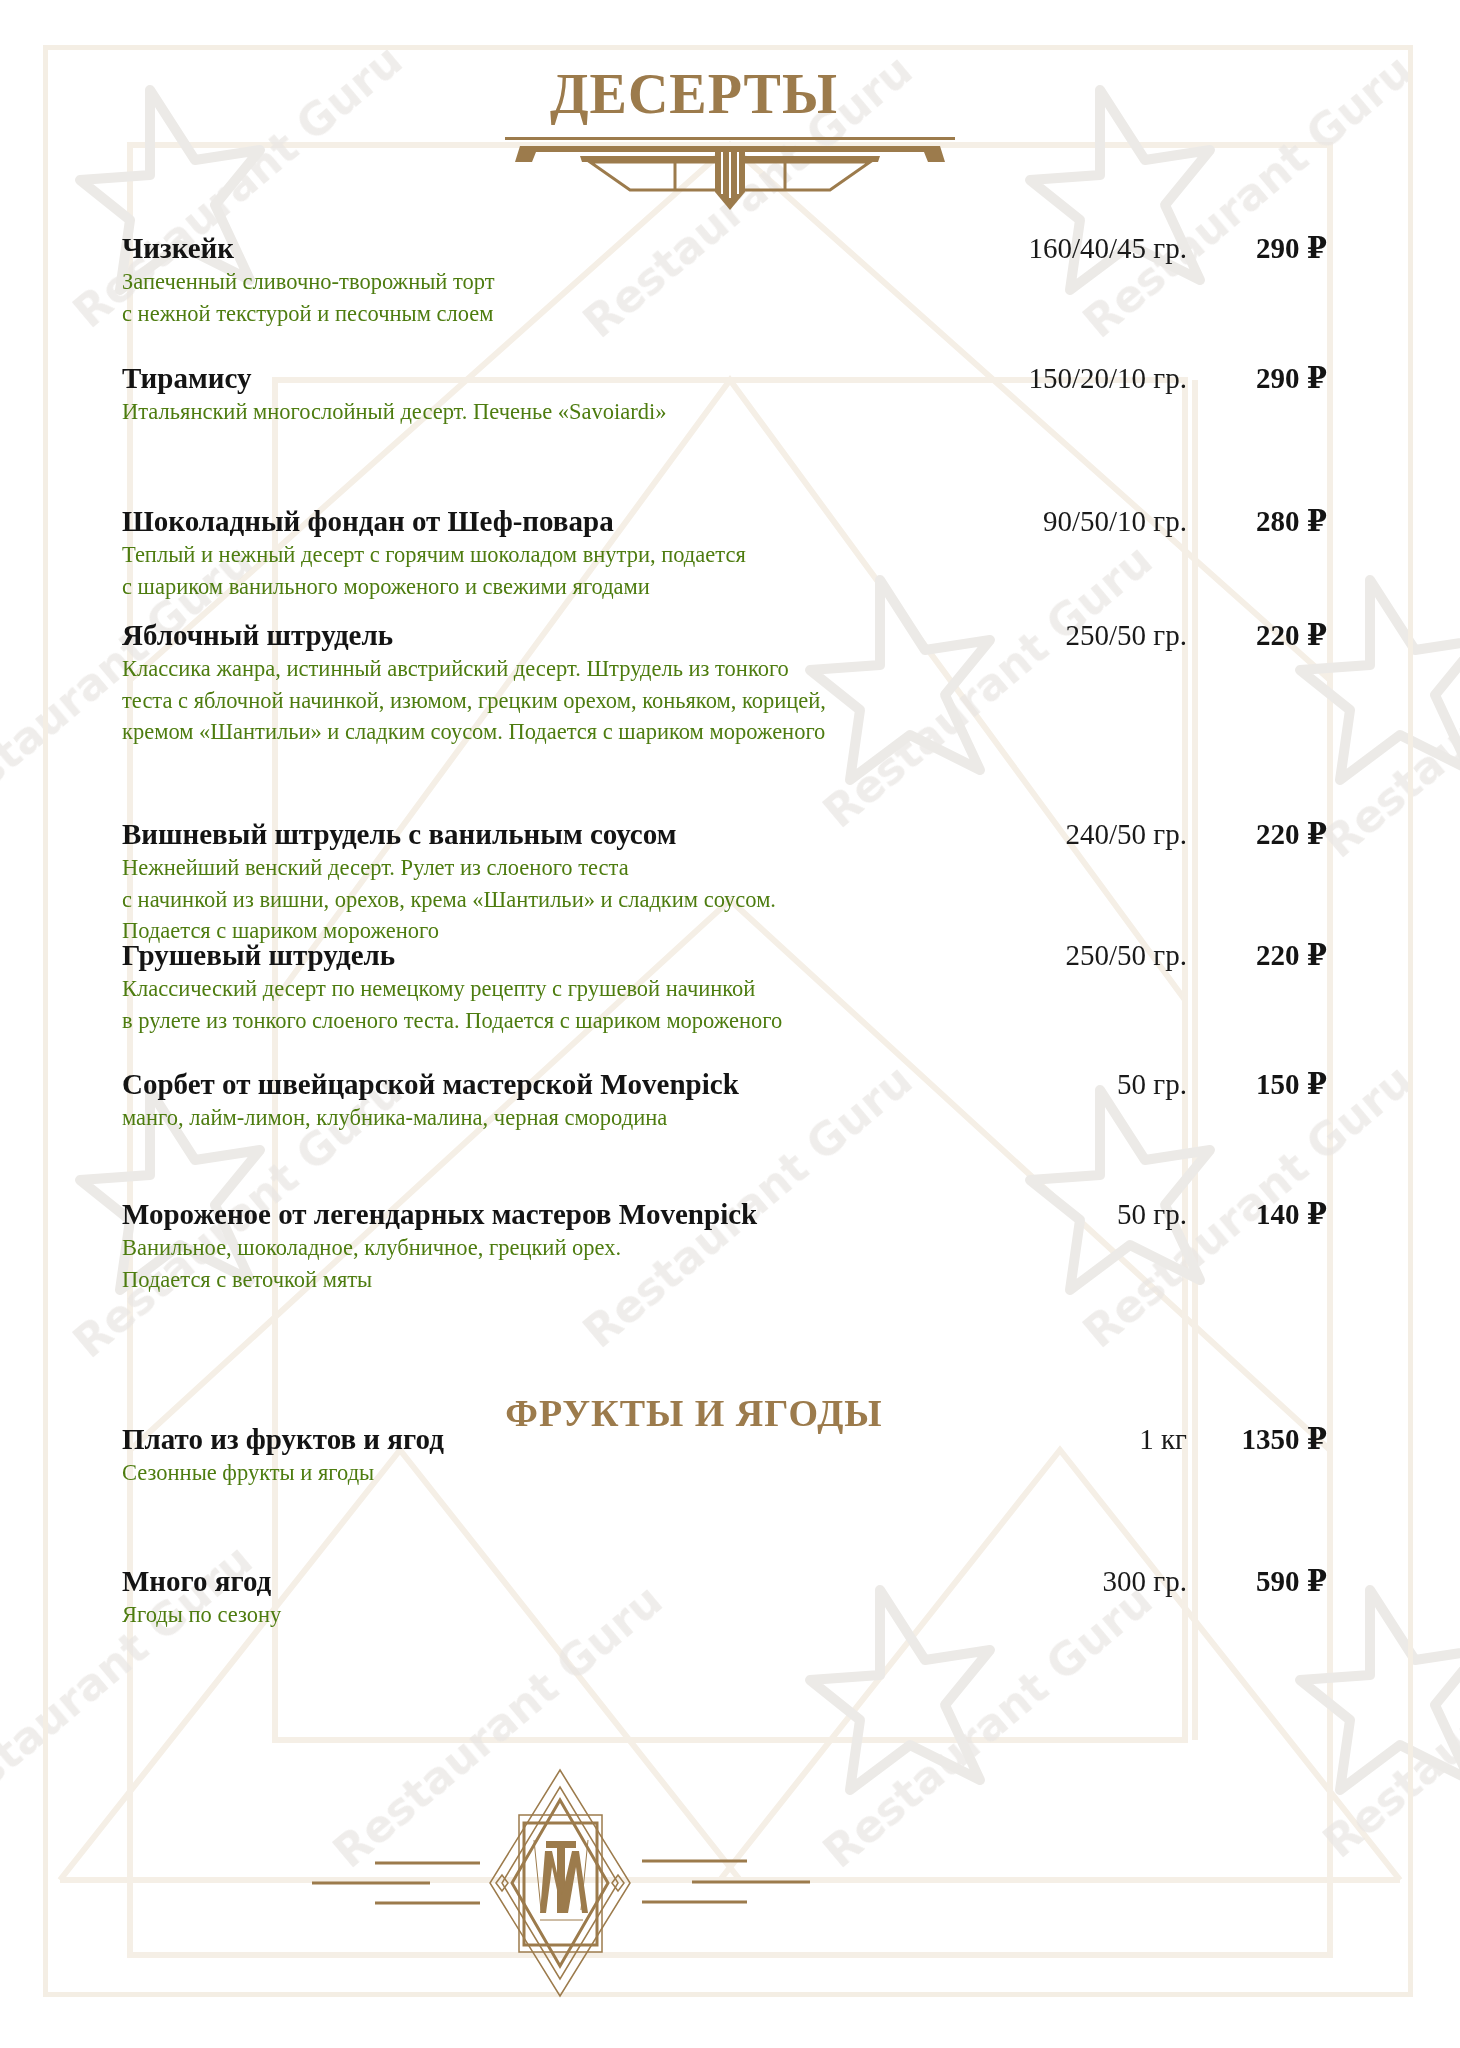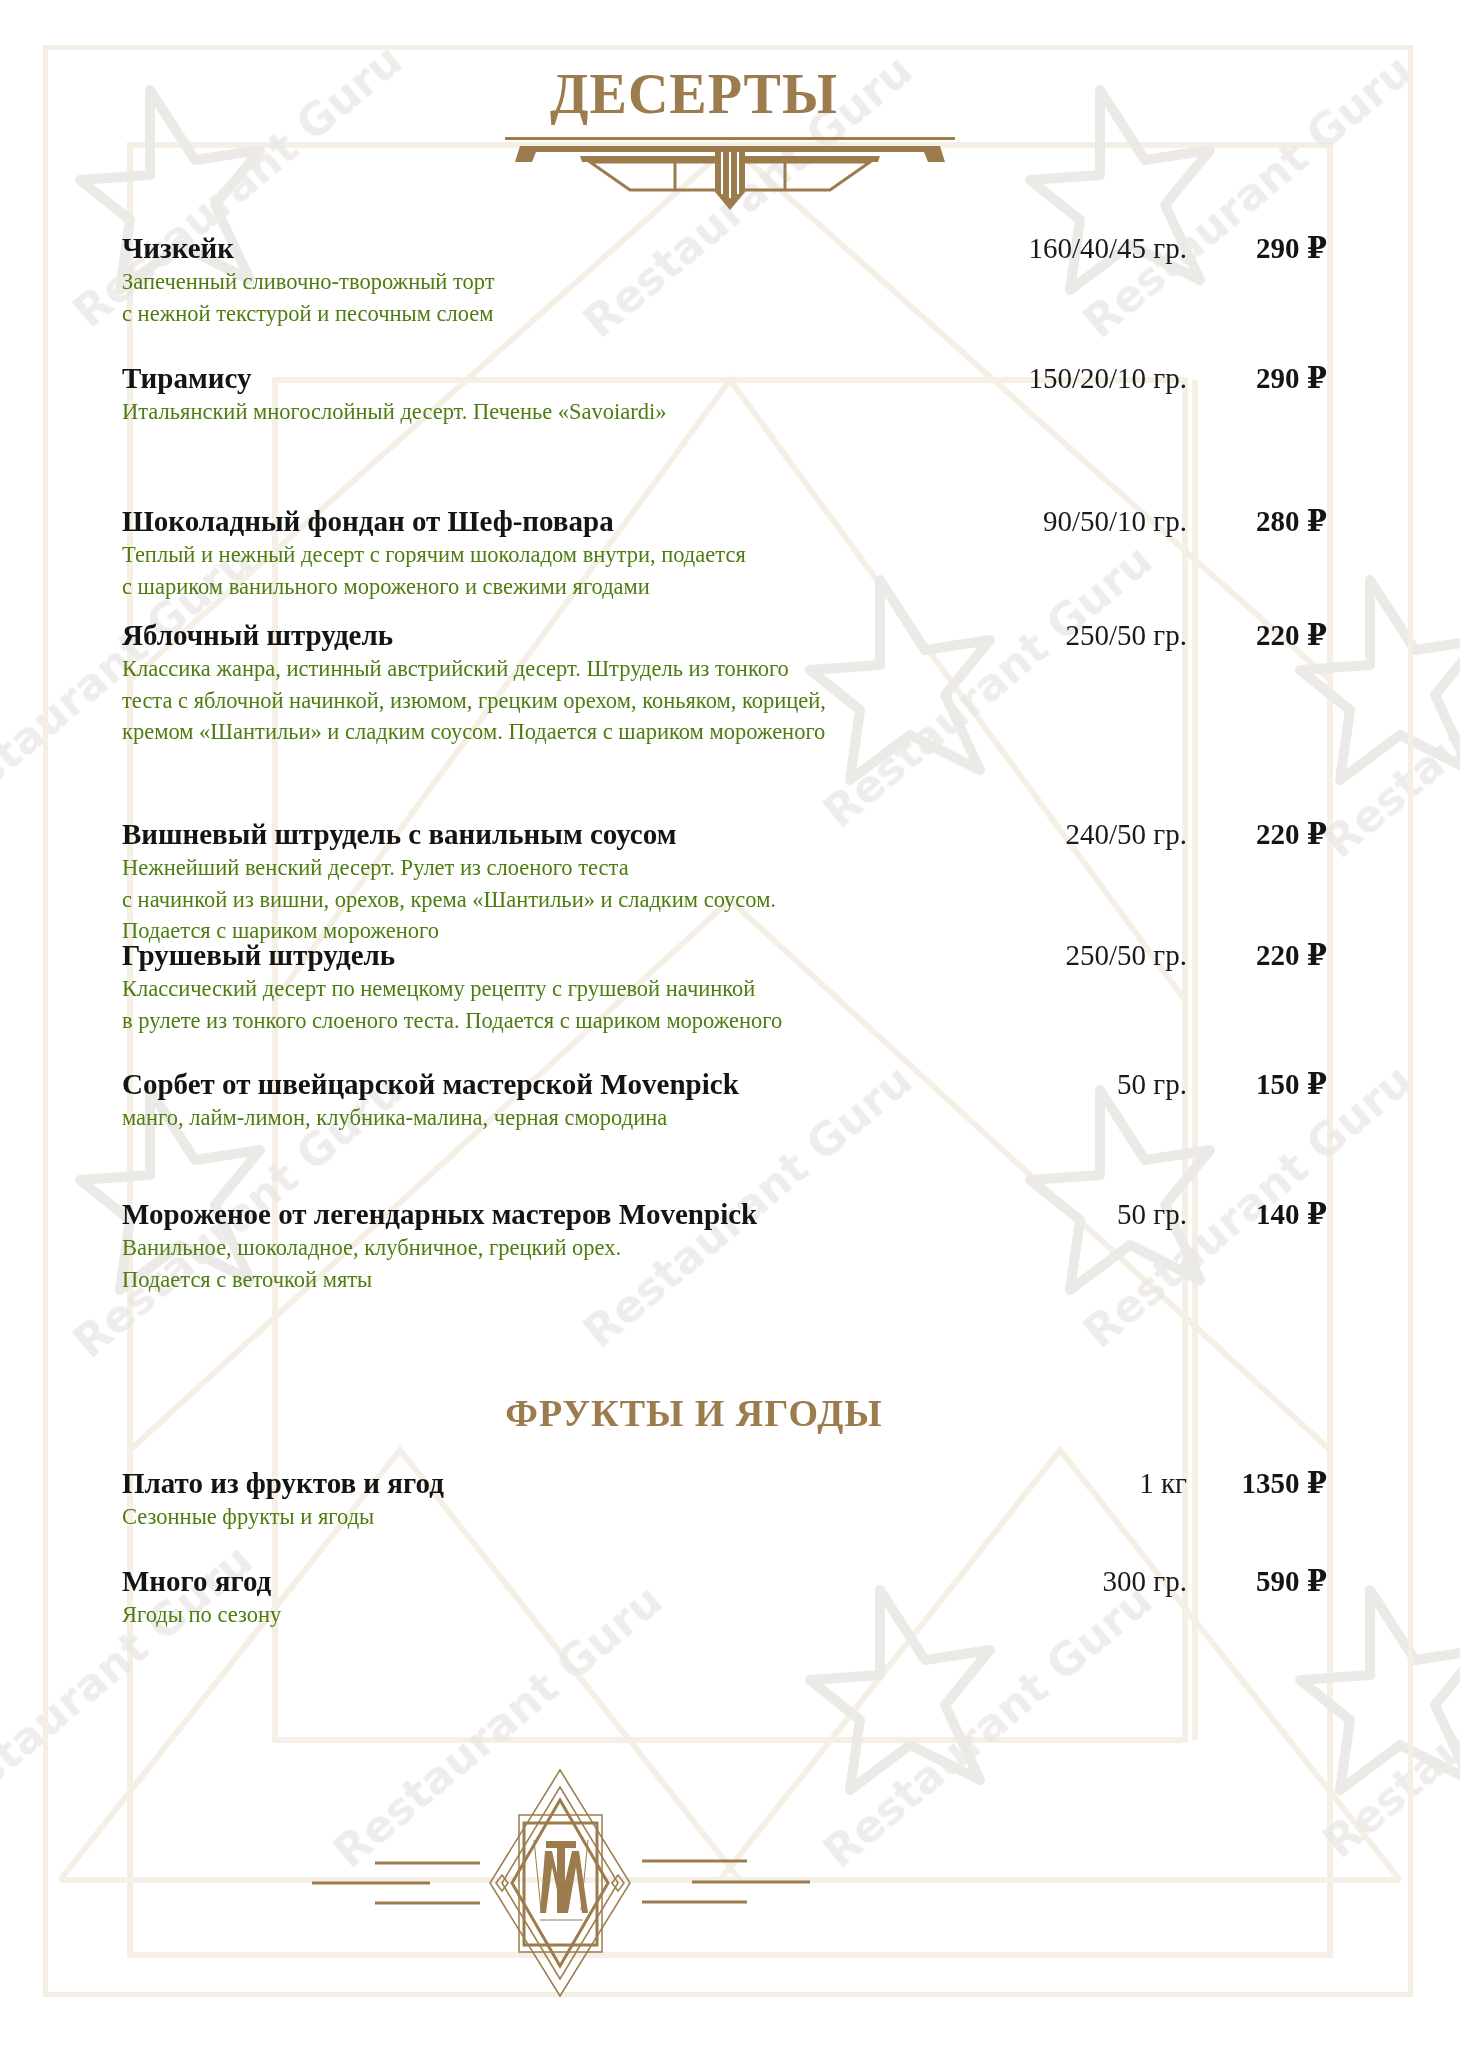--- a/index.html
+++ b/index.html
@@ -184,21 +184,21 @@
     <span class="item-name">Мороженое от легендарных мастеров Movenpick</span>
     <span class="item-weight">50 гр.</span>
     <span class="item-price">140 ₽</span>
   </div>
   <div class="item-desc">Ванильное, шоколадное, клубничное, грецкий орех.</div>
   <div class="item-desc">Подается с веточкой мяты</div>
 </div>
 
 <div class="title title-sub">ФРУКТЫ И ЯГОДЫ</div>
 
-<div class="item" style="top:1465px">
+<div class="item" style="top:1421px">
   <div class="item-row">
     <span class="item-name">Плато из фруктов и ягод</span>
     <span class="item-weight">1 кг</span>
     <span class="item-price">1350 ₽</span>
   </div>
   <div class="item-desc">Сезонные фрукты и ягоды</div>
 </div>
 
 <div class="item" style="top:1563px">
   <div class="item-row">

